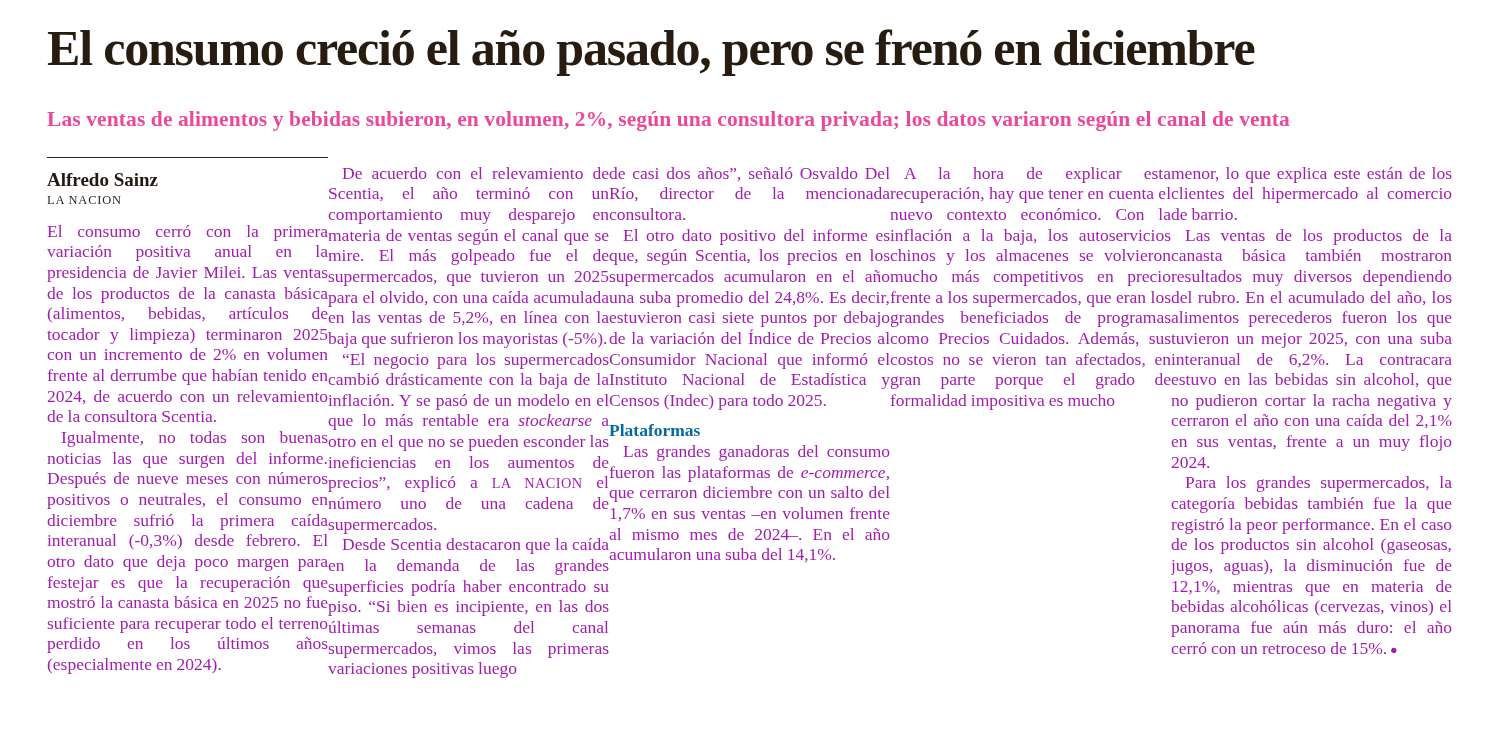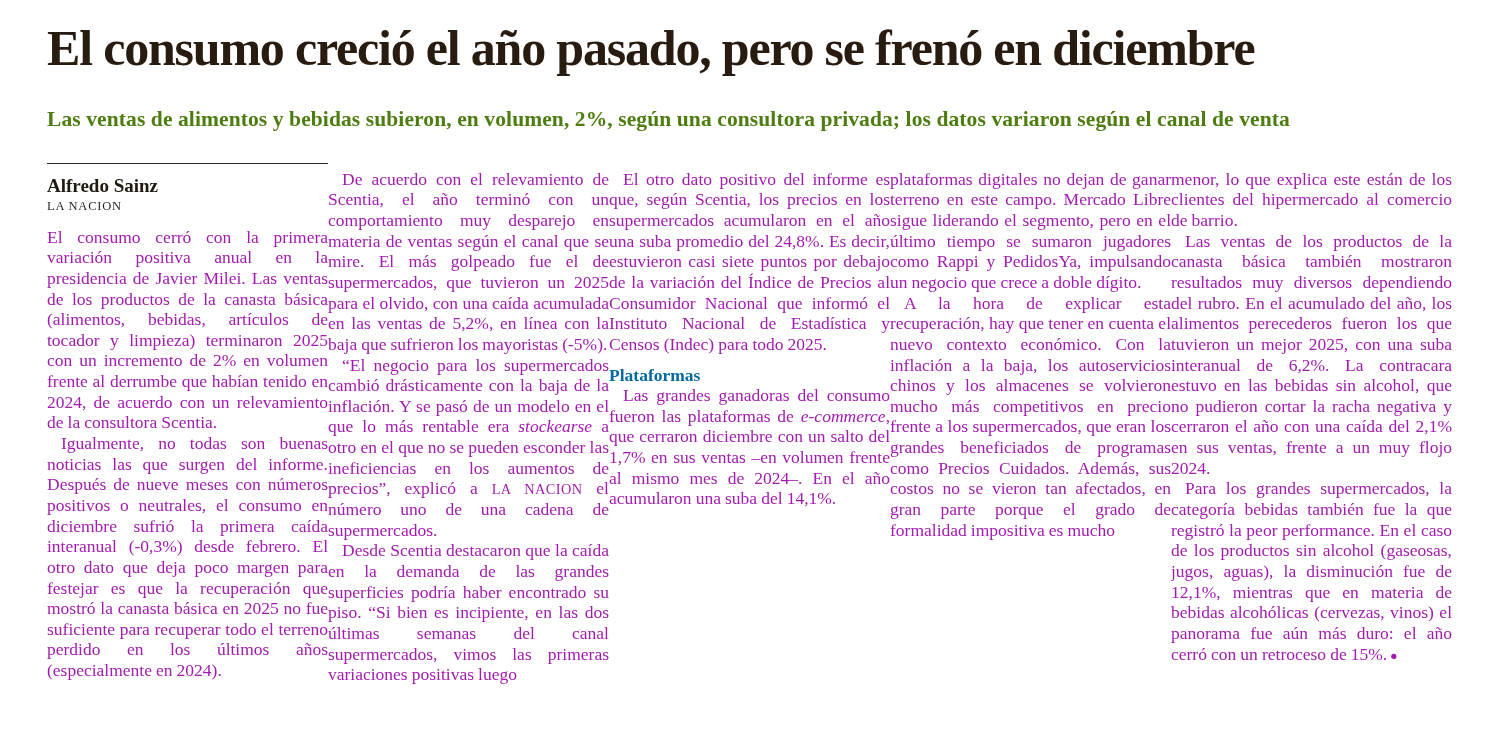--- a/index.html
+++ b/index.html
@@ -24,26 +24,26 @@
     line-height: 1.06;
     letter-spacing: -1.2px;
     color: #281b10;
     white-space: nowrap;
   }
 
   .subtitle {
     margin-top: 32px;
     font-size: 21.5px;
     line-height: 1.2;
-    color: #4d7c0f;
+    color: #ec4899;
     letter-spacing: 0.1px;
   }
 
   .columns {
-    margin-top: 30px;
+    margin-top: 24px;
     display: flex;
     height: 572px;
     overflow: hidden;
   }
 
   .col {
     flex: 1 1 0;
     min-width: 0;
     overflow: hidden;
   }
@@ -118,29 +118,29 @@
     <div class="col col-pad">
       <div class="col-body">
           <p class="para indent"><span>De acuerdo con el relevamiento de Scentia, el año terminó con un comportamiento muy desparejo en materia de ventas según el canal que se mire. El más golpeado fue el de supermercados, que tuvieron un 2025 para el olvido, con una caída acumulada en las ventas de 5,2%, en línea con la baja que sufrieron los mayoristas (-5%).</span></p>
           <p class="para indent"><span>“El negocio para los supermercados cambió drásticamente con la baja de la inflación. Y se pasó de un modelo en el que lo más rentable era </span><span class="seg-italic">stockearse</span><span> a otro en el que no se pueden esconder las ineficiencias en los aumentos de precios”, explicó a </span><span class="seg-smallcaps">LA NACION</span><span> el número uno de una cadena de supermercados.</span></p>
           <p class="para indent"><span>Desde Scentia destacaron que la caída en la demanda de las grandes superficies podría haber encontrado su piso. “Si bien es incipiente, en las dos últimas semanas del canal supermercados, vimos las primeras variaciones positivas luego</span></p>
         </div>
     </div>
 
     <div class="col col-pad">
       <div class="col-body">
+          <p class="para"><span>de casi dos años”, señaló Osvaldo Del Río, director de la mencionada consultora.</span></p>
           <p class="para indent"><span>El otro dato positivo del informe es que, según Scentia, los precios en los supermercados acumularon en el año una suba promedio del 24,8%. Es decir, estuvieron casi siete puntos por debajo de la variación del Índice de Precios al Consumidor Nacional que informó el Instituto Nacional de Estadística y Censos (Indec) para todo 2025.</span></p>
           <h3 class="subhead"><span>Plataformas</span></h3>
           <p class="para indent"><span>Las grandes ganadoras del consumo fueron las plataformas de </span><span class="seg-italic">e-commerce</span><span>, que cerraron diciembre con un salto del 1,7% en sus ventas –en volumen frente al mismo mes de 2024–. En el año acumularon una suba del 14,1%.</span></p>
         </div>
     </div>
 
     <div class="col col-pad">
       <div class="col-body">
-          <p class="para"><span>plataformas digitales no dejan de ganar terreno en este campo. Mercado Libre sigue liderando el segmento, pero en el último tiempo se sumaron jugadores como Rappi y PedidosYa, impulsando un negocio que crece a doble dígito.</span></p>
           <p class="para indent"><span>A la hora de explicar esta recuperación, hay que tener en cuenta el nuevo contexto económico. Con la inflación a la baja, los autoservicios chinos y los almacenes se volvieron mucho más competitivos en precio frente a los supermercados, que eran los grandes beneficiados de programas como Precios Cuidados. Además, sus costos no se vieron tan afectados, en gran parte porque el grado de formalidad impositiva es mucho</span></p>
         </div>
     </div>
 
     <div class="col col-pad">
       <div class="col-body">
           <p class="para"><span>menor, lo que explica este están de los clientes del hipermercado al comercio de barrio.</span></p>
           <p class="para indent"><span>Las ventas de los productos de la canasta básica también mostraron resultados muy diversos dependiendo del rubro. En el acumulado del año, los alimentos perecederos fueron los que tuvieron un mejor 2025, con una suba interanual de 6,2%. La contracara estuvo en las bebidas sin alcohol, que no pudieron cortar la racha negativa y cerraron el año con una caída del 2,1% en sus ventas, frente a un muy flojo 2024.</span></p>
           <p class="para indent"><span>Para los grandes supermercados, la categoría bebidas también fue la que registró la peor performance. En el caso de los productos sin alcohol (gaseosas, jugos, aguas), la disminución fue de 12,1%, mientras que en materia de bebidas alcohólicas (cervezas, vinos) el panorama fue aún más duro: el año cerró con un retroceso de 15%.</span><span class="seg-bullet"> ●</span></p>
         </div>

